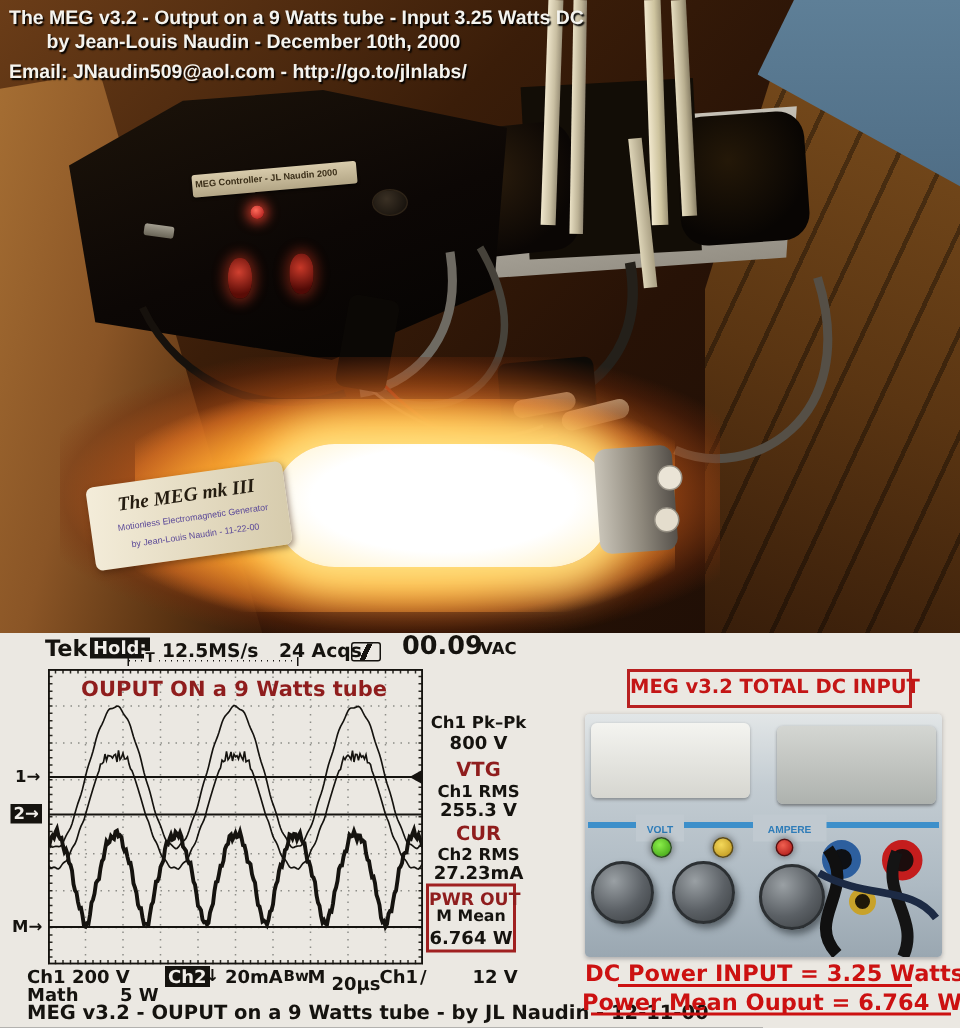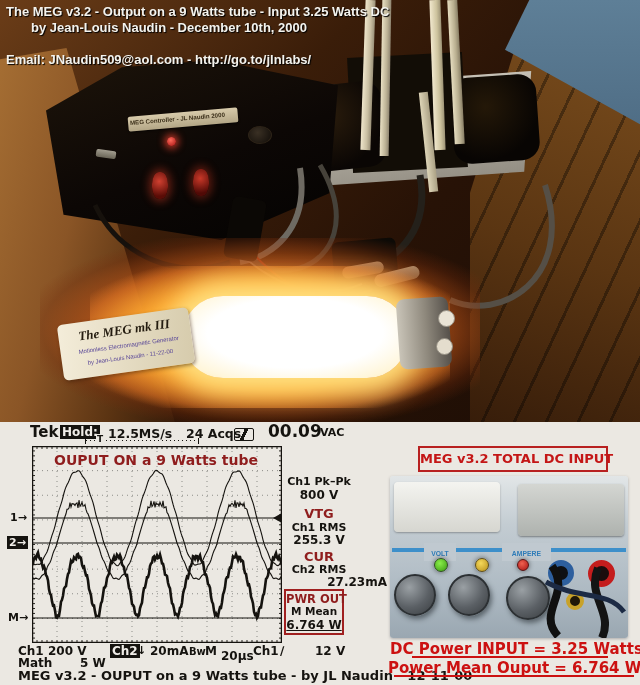--- a/index.html
+++ b/index.html
@@ -125,21 +125,21 @@
       <div class="a" style="left:0;top:6px;width:100%;text-align:center;font-family:'Liberation Serif',serif;
                   font-weight:bold;font-style:italic;font-size:13px;color:#241c10;">The MEG mk III</div>
       <div class="a" style="left:4px;top:26px;width:148%;text-align:center;font-size:9px;color:#5a4898;
                   transform:scale(.66);transform-origin:left top;white-space:nowrap;">Motionless Electromagnetic Generator</div>
       <div class="a" style="left:4px;top:38px;width:148%;text-align:center;font-size:9px;color:#5a4898;
                   transform:scale(.66);transform-origin:left top;white-space:nowrap;">by Jean-Louis Naudin - 11-22-00</div>
     </div>
 
     <div class="a hdr" style="left:6px;top:4px;">The MEG v3.2 - Output on a 9 Watts tube - Input 3.25 Watts DC</div>
     <div class="a hdr" style="left:6px;top:20px;padding-left:25px;">by Jean-Louis Naudin - December 10th, 2000</div>
-    <div class="a hdr" style="left:6px;top:52px;">Email: JNaudin509@aol.com - http://go.to/jlnlabs/</div>
+    <div class="a hdr" style="left:6px;top:40px;">Email: JNaudin509@aol.com - http://go.to/jlnlabs/</div>
   </div>
 
   <div class="a sc" style="left:30px;top:423px;font-size:15px;">Tek</div>
   <div class="a sc inv" style="left:60px;top:425px;font-size:12px;">Hold:</div>
   <div class="a sc" style="left:108px;top:426px;font-size:12.5px;">12.5MS/s</div>
   <div class="a sc" style="left:186px;top:426px;font-size:12.5px;">24 Acqs</div>
   <div class="a" style="left:234px;top:428px;width:18px;height:11px;
        border:1.5px solid #15130f;border-radius:2px;
        background:linear-gradient(115deg,rgba(0,0,0,0) 42%,#15130f 42% 58%,rgba(0,0,0,0) 58%);"></div>
   <div class="a sc" style="left:268px;top:421px;font-size:17px;">00.09</div>
@@ -185,25 +185,25 @@
   <div class="a sc inv" style="left:7px;top:536px;font-size:11px;">2→</div>
   <div class="a sc" style="left:8px;top:611px;font-size:11px;">M→</div>
 
   <div class="a sc" style="left:281px;top:475px;width:76px;text-align:center;font-size:11px;">Ch1 Pk–Pk</div>
   <div class="a sc" style="left:281px;top:488px;width:76px;text-align:center;font-size:12px;">800 V</div>
   <div class="a sc red" style="left:281px;top:506px;width:76px;text-align:center;font-size:13px;">VTG</div>
   <div class="a sc" style="left:281px;top:521px;width:76px;text-align:center;font-size:11px;">Ch1 RMS</div>
   <div class="a sc" style="left:281px;top:533px;width:76px;text-align:center;font-size:12px;">255.3 V</div>
   <div class="a sc red" style="left:281px;top:549px;width:76px;text-align:center;font-size:13px;">CUR</div>
   <div class="a sc" style="left:281px;top:563px;width:76px;text-align:center;font-size:11px;">Ch2 RMS</div>
-  <div class="a sc" style="left:281px;top:575px;width:76px;text-align:right;font-size:12px;padding-left:30px;">27.23mA</div>
+  <div class="a sc" style="left:281px;top:575px;width:76px;text-align:center;font-size:12px;">27.23mA</div>
   <div class="a" style="left:284px;top:589px;width:56px;height:42px;border:2px solid #a02020;">
     <div class="a sc red" style="left:0;top:1px;width:100%;text-align:center;font-size:11.5px;">PWR OUT</div>
     <div class="a sc" style="left:0;top:14px;width:100%;text-align:center;font-size:10.5px;">M Mean</div>
-    <div class="a sc" style="left:0;top:27px;width:100%;text-align:center;font-size:12px;text-decoration:underline;">6.764 W</div>
+    <div class="a sc" style="left:0;top:27px;width:100%;text-align:center;font-size:12px;">6.764 W</div>
   </div>
 
   <div class="a sc" style="left:18px;top:644px;font-size:12px;">Ch1</div>
   <div class="a sc" style="left:48px;top:644px;font-size:12px;">200 V</div>
   <div class="a sc inv" style="left:110px;top:644px;font-size:12px;">Ch2</div>
   <div class="a sc" style="left:137px;top:644px;font-size:11px;">↓</div>
   <div class="a sc" style="left:150px;top:644px;font-size:12px;">20mA</div>
   <div class="a sc" style="left:189px;top:646px;font-size:10px;">Bw</div>
   <div class="a sc" style="left:205px;top:644px;font-size:12px;">M</div>
   <div class="a sc" style="left:221px;top:649px;font-size:12px;">20µs</div>

